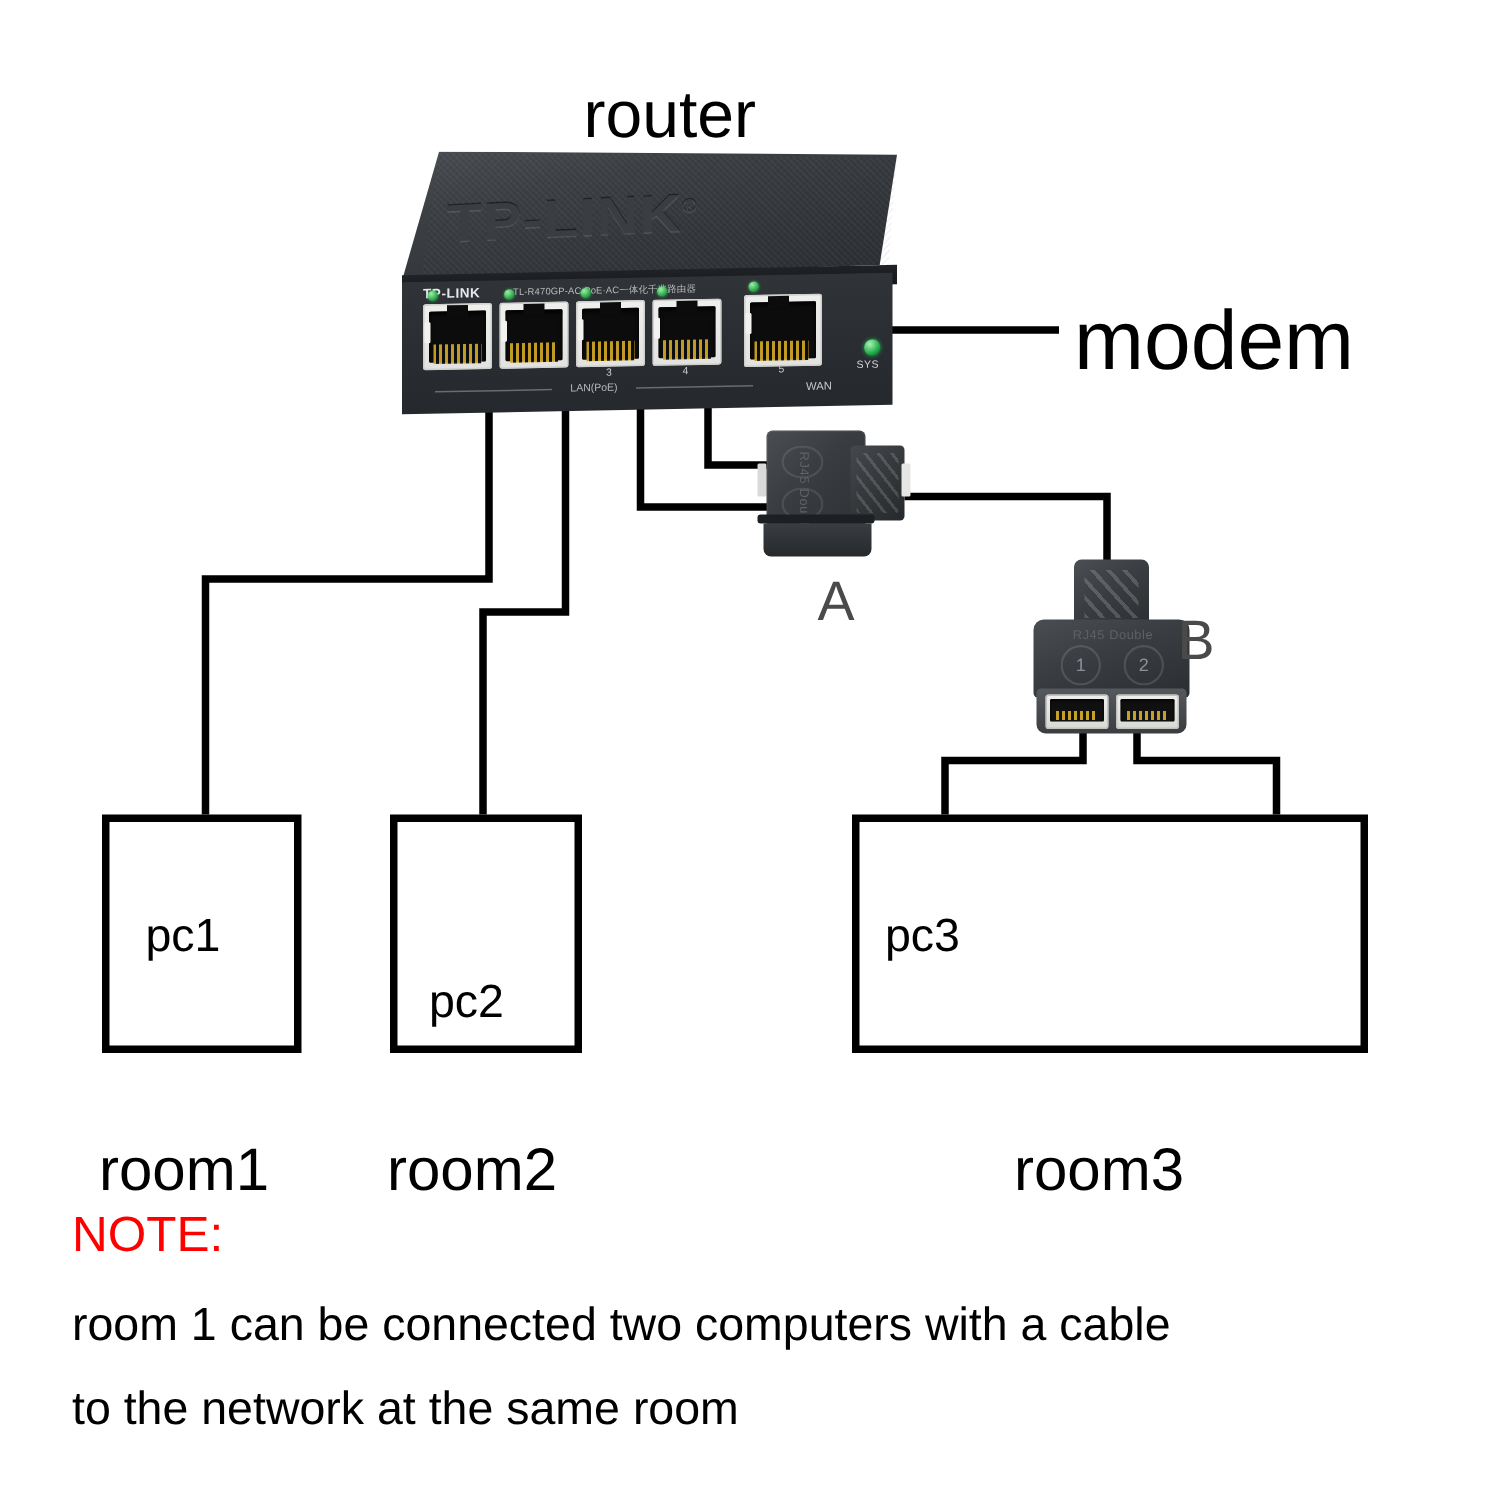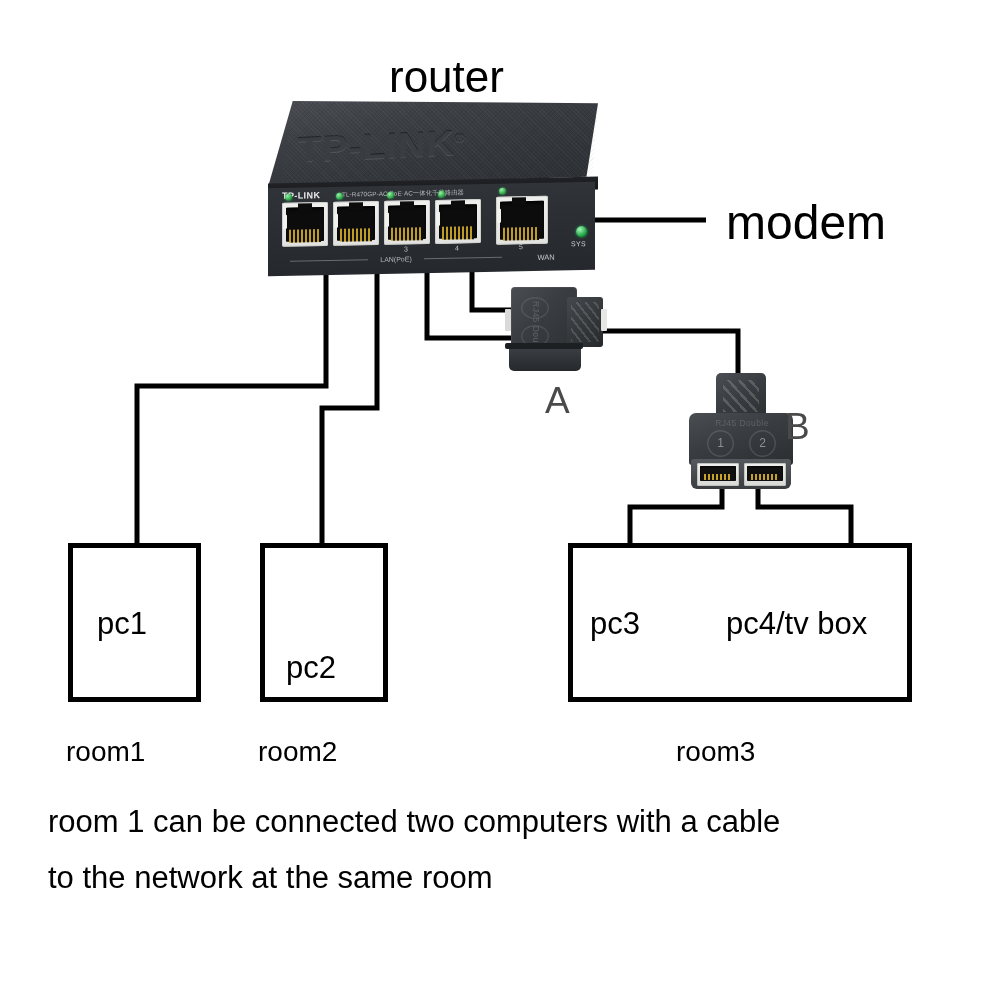--- a/index.html
+++ b/index.html
@@ -6,23 +6,23 @@
   body{
     width:1000px;height:1000px;position:relative;overflow:hidden;
     font-family:"Liberation Sans", sans-serif;
     -webkit-font-smoothing:antialiased;
   }
   #stage{position:absolute;left:0;top:0;width:1000px;height:1000px;}
 
   
   .lbl{position:absolute;color:#000;white-space:nowrap;line-height:1;}
   .lbl-router{left:389px;top:55px;font-size:44px;}
-  .lbl-modem{left:716px;top:199px;font-size:48px;margin-left:10px;}
+  .lbl-modem{left:716px;top:199px;font-size:56px;}
   .lbl-pc{font-size:31px;}
-  .lbl-room{font-size:28px;}
+  .lbl-room{font-size:40px;margin-top:22px;}
   .lbl-adapter{position:absolute;color:#4a4a4a;font-size:37px;line-height:1;white-space:nowrap;}
 
   
   #wires{position:absolute;left:0;top:0;width:1000px;height:1000px;}
 
   
   .room-box{position:absolute;border:5px solid #000;background:#fff;box-sizing:border-box;}
 
   
   #router{position:absolute;left:268px;top:101px;width:330px;height:172px;}
@@ -353,21 +353,21 @@
   <div class="room-box" style="left:68px;top:543px;width:133px;height:159px;"></div>
   <div class="lbl lbl-pc" style="left:97px;top:608px;">pc1</div>
   <div class="lbl lbl-room" style="left:66px;top:738px;">room1</div>
 
   <div class="room-box" style="left:260px;top:543px;width:128px;height:159px;"></div>
   <div class="lbl lbl-pc" style="left:286px;top:608px;margin-top:44px;">pc2</div>
   <div class="lbl lbl-room" style="left:258px;top:738px;">room2</div>
 
   <div class="room-box" style="left:568px;top:543px;width:344px;height:159px;"></div>
   <div class="lbl lbl-pc" style="left:590px;top:608px;">pc3</div>
-  <div class="lbl lbl-pc" style="left:726px;top:608px;">pc4/tv box</div>
   <div class="lbl lbl-room" style="left:676px;top:738px;text-align:center;">room3</div>
 
   <div id="note">
+    <div class="note-head">NOTE:</div>
     <div class="note-line">room 1 can be connected two computers with a cable</div>
     <div class="note-line">to the network at the same room</div>
   </div>
 
 </div>
 
 </body></html>

